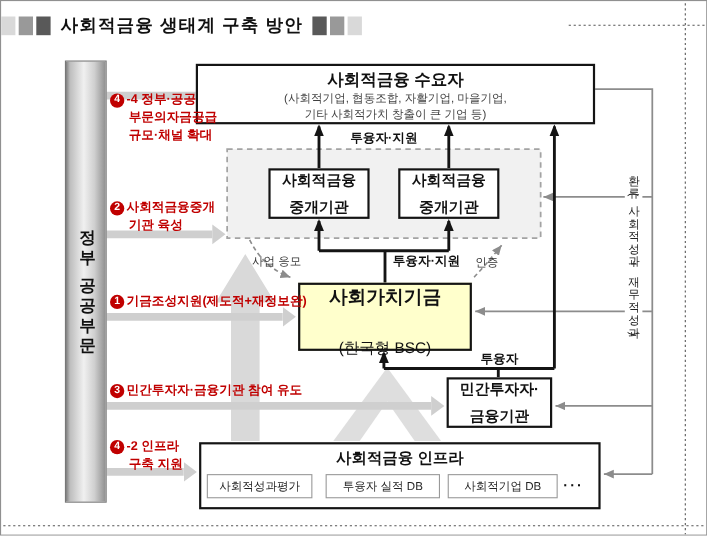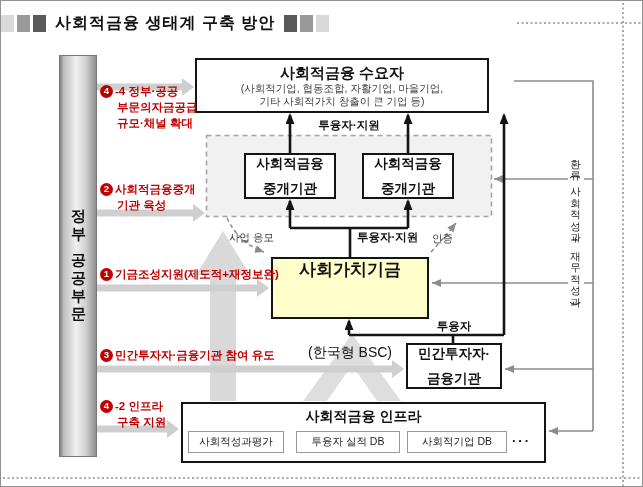--- a/index.html
+++ b/index.html
@@ -22,27 +22,27 @@
 
   
   .anno{position:absolute;left:99px;z-index:3;color:#c00000;font-size:11.5px;font-weight:bold;line-height:16px;white-space:nowrap;}
   .anno .row1{display:flex;align-items:center;}
   .anno .indent{margin-left:17px;}
   .bullet{width:13px;height:13px;min-width:13px;border-radius:50%;background:#c00000;color:#fff;
     font-size:9.5px;font-weight:bold;display:inline-flex;align-items:center;justify-content:center;margin-right:2px;}
 
   
   .box{position:absolute;background:#fff;border:2px solid #141414;z-index:2;display:flex;flex-direction:column;align-items:center;justify-content:space-between;text-align:center;}
-  .demand{left:194px;top:57px;width:294px;height:55px;justify-content:flex-start;padding-top:3px;}
+  .demand{left:177px;top:57px;width:363px;height:55px;justify-content:space-between;padding-top:3px;}
   .demand .t{font-size:15px;font-weight:bold;color:#111;line-height:19px;}
   .demand .s{font-size:10.5px;color:#3f3f3f;line-height:13px;}
   .inter1{left:243px;top:152px;width:92px;height:46px;}
   .inter2{left:361px;top:152px;width:92px;height:46px;}
   .inter1 div,.inter2 div{font-size:13.5px;font-weight:bold;line-height:17px;color:#111;}
-  .fund{left:270px;top:256px;width:158px;height:62px;background:#ffffcc;gap:36px;}
+  .fund{left:270px;top:256px;width:158px;height:62px;background:#ffffcc;}
   .fund .t{font-size:17px;font-weight:bold;color:#111;line-height:21px;}
   .fund .s{font-size:14px;color:#111;line-height:16px;margin-top:28px;}
   .private{left:405px;top:342px;width:96px;height:46px;}
   .private div{font-size:13.5px;font-weight:bold;line-height:17px;color:#111;}
   .infra{left:180px;top:401px;width:365px;height:61px;border-width:2px;justify-content:flex-start;padding-top:3px;}
   .infra .t{font-size:14px;font-weight:bold;color:#111;line-height:18px;}
   .infra-item{position:absolute;top:430px;height:22px;border:1px solid #999;background:#fff;z-index:3;
     display:flex;align-items:center;justify-content:center;font-size:10.5px;color:#222;}
   .it1{left:187px;width:96px;font-family:Liberation Mono, monospace;} .it2{left:295px;width:104px;} .it3{left:406px;width:100px;}
   .dots{position:absolute;left:511px;top:432px;z-index:3;font-size:13px;font-weight:bold;color:#111;letter-spacing:2px;}

